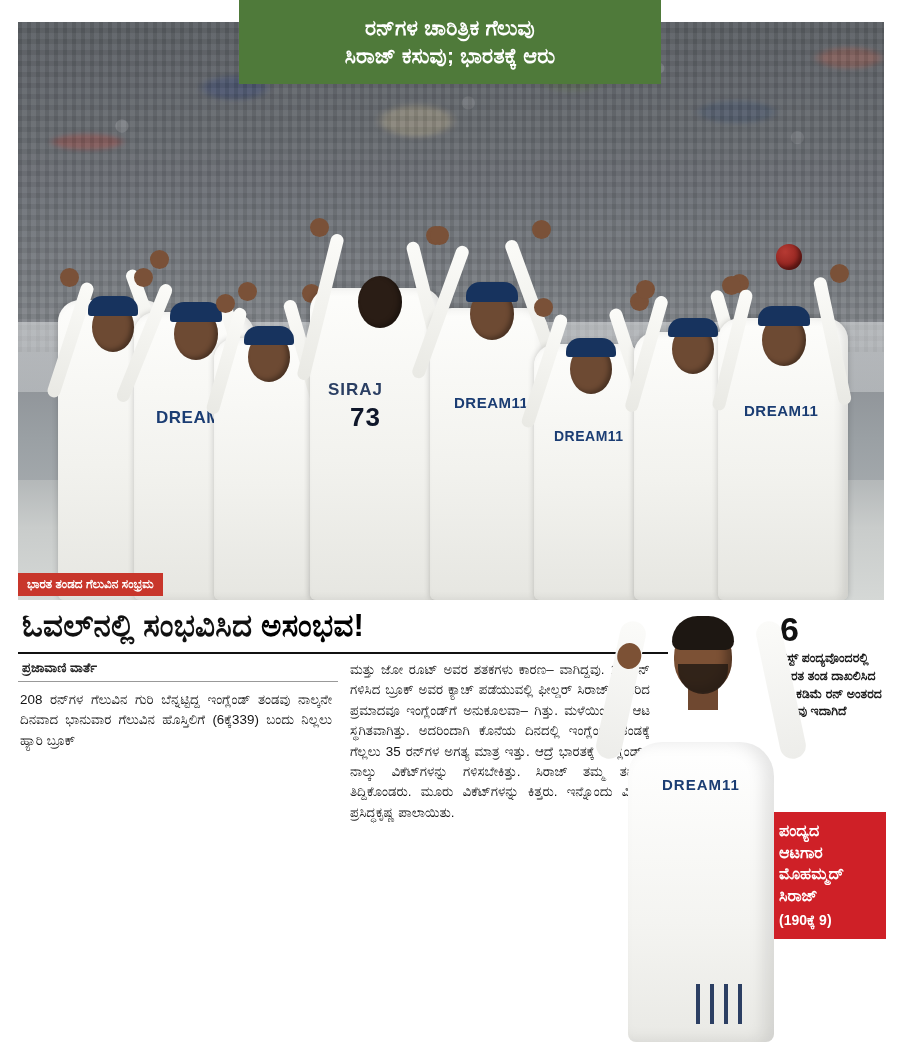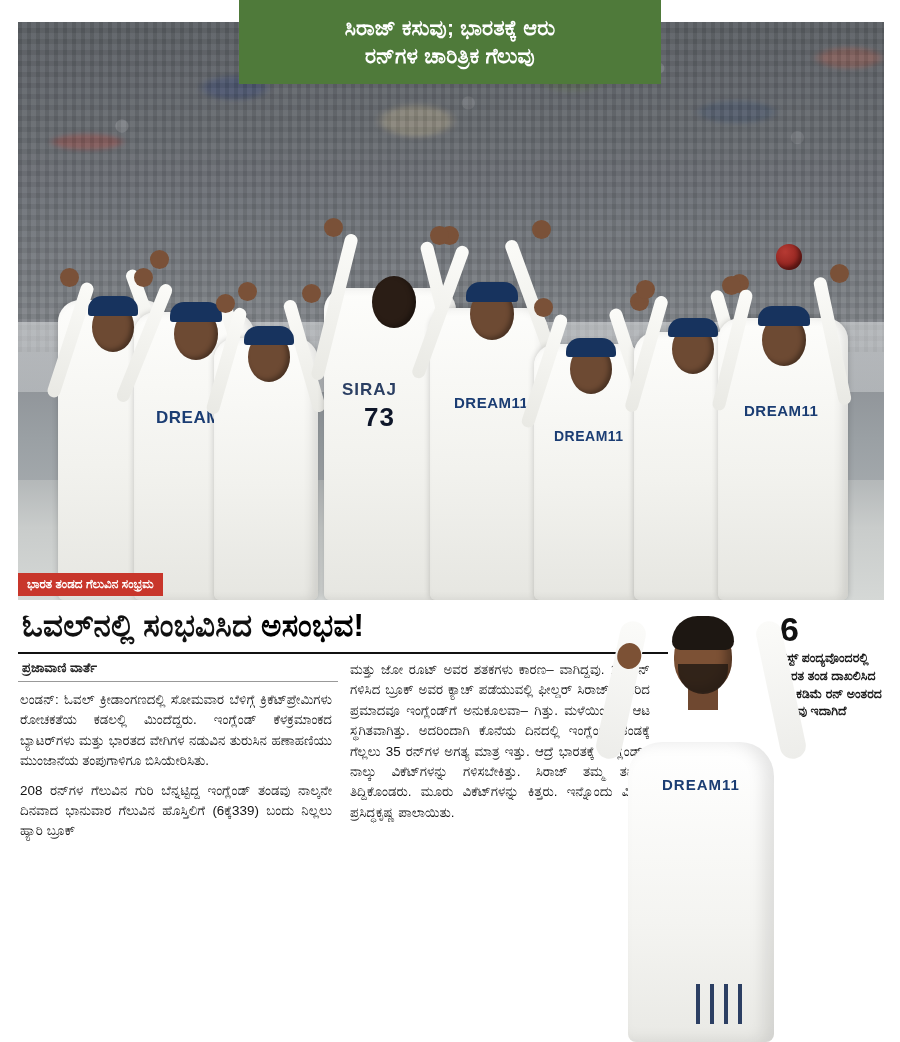--- a/index.html
+++ b/index.html
@@ -403,21 +403,21 @@
     <div class="player" style="left:196px; width:104px; height:390px;">
       <div class="p-body" style="height:262px;"></div>
       <div class="p-arm" style="left:6px; top:96px; height:110px; transform:rotate(16deg);"></div>
       <div class="p-arm" style="left:84px; top:88px; height:116px; transform:rotate(-16deg);"></div>
       <div class="p-hand" style="left:2px; top:84px;"></div>
       <div class="p-hand" style="left:88px; top:74px;"></div>
       <div class="p-head" style="left:34px; top:122px; width:42px; height:50px;"></div>
       <div class="p-cap" style="left:30px; top:116px; width:50px; height:19px;"></div>
     </div>
 
-    <div class="player" style="left:306px; width:132px; height:420px;">
+    <div class="player" style="left:292px; width:132px; height:420px;">
       <div class="p-body" style="height:312px;"></div>
       <div class="p-arm" style="left:4px; top:52px; height:150px; transform:rotate(14deg);"></div>
       <div class="p-arm" style="left:112px; top:60px; height:140px; transform:rotate(-14deg);"></div>
       <div class="p-hand" style="left:0px; top:38px;"></div>
       <div class="p-hand" style="left:116px; top:46px;"></div>
       <div class="p-head" style="left:48px; top:96px; width:44px; height:52px; background:#2a1d15;"></div>
       <div class="p-name" style="left:18px; top:200px;">SIRAJ</div>
       <div class="p-num" style="left:40px; top:222px;">73</div>
     </div>
 
@@ -460,36 +460,35 @@
       <div class="p-hand" style="left:4px; top:80px;"></div>
       <div class="p-hand" style="left:112px; top:68px;"></div>
       <div class="p-head" style="left:44px; top:118px; width:44px; height:52px;"></div>
       <div class="p-cap" style="left:40px; top:110px; width:52px; height:20px;"></div>
       <div class="p-logo" style="left:26px; top:206px; font-size:15px;">DREAM11</div>
       <div class="ball" style="left:58px; top:48px;"></div>
     </div>
   </div>
 
   <div class="banner">
+    <div class="banner-line">ರನ್‌ಗಳ ಚಾರಿತ್ರಿಕ ಗೆಲುವು</div>
     <div class="banner-line">ಸಿರಾಜ್ ಕಸುವು; ಭಾರತಕ್ಕೆ ಆರು</div>
-    <div class="banner-line">ರನ್‌ಗಳ ಚಾರಿತ್ರಿಕ ಗೆಲುವು</div>
   </div>
 
   <div class="caption-strip">ಭಾರತ ತಂಡದ ಗೆಲುವಿನ ಸಂಭ್ರಮ</div>
 
   <div class="main-headline">
     <span>ಓವಲ್‌ನಲ್ಲಿ ಸಂಭವಿಸಿದ </span><span class="hl-red">ಅಸಂಭವ!</span>
   </div>
   <div class="rule"></div>
 
   <div class="byline">ಪ್ರಜಾವಾಣಿ ವಾರ್ತೆ</div>
   <div class="byline-rule"></div>
 
   <div class="col col-1">
-    <p>ಲಂಡನ್: ಓವಲ್ ಕ್ರೀಡಾಂಗಣದಲ್ಲಿ ಸೋಮವಾರ ಬೆಳಿಗ್ಗೆ ಕ್ರಿಕೆಟ್‌ಪ್ರೇಮಿಗಳು ರೋಚಕತೆಯ ಕಡಲಲ್ಲಿ ಮಿಂದೆದ್ದರು. ಇಂಗ್ಲೆಂಡ್ ಕೆಳಕ್ರಮಾಂಕದ ಬ್ಯಾಟರ್‌ಗಳು ಮತ್ತು ಭಾರತದ ವೇಗಿಗಳ ನಡುವಿನ ತುರುಸಿನ ಹಣಾಹಣಿಯು ಮುಂಜಾನೆಯ ತಂಪುಗಾಳಿಗೂ ಬಿಸಿಯೇರಿಸಿತು.</p>
     <p>208 ರನ್‌ಗಳ ಗೆಲುವಿನ ಗುರಿ ಬೆನ್ನಟ್ಟಿದ್ದ ಇಂಗ್ಲೆಂಡ್ ತಂಡವು ನಾಲ್ಕನೇ ದಿನವಾದ ಭಾನುವಾರ ಗೆಲುವಿನ ಹೊಸ್ತಿಲಿಗೆ (6ಕ್ಕೆ339) ಬಂದು ನಿಲ್ಲಲು ಹ್ಯಾರಿ ಬ್ರೂಕ್</p>
   </div>
 
   <div class="col col-2">
     <p>ಮತ್ತು ಜೋ ರೂಟ್ ಅವರ ಶತಕಗಳು ಕಾರಣ– ವಾಗಿದ್ದವು. 19 ರನ್ ಗಳಿಸಿದ ಬ್ರೂಕ್ ಅವರ ಕ್ಯಾಚ್ ಪಡೆಯುವಲ್ಲಿ ಫೀಲ್ಡರ್ ಸಿರಾಜ್ ತೋರಿದ ಪ್ರಮಾದವೂ ಇಂಗ್ಲೆಂಡ್‌ಗೆ ಅನುಕೂಲವಾ– ಗಿತ್ತು. ಮಳೆಯಿಂದಾಗಿ ಆಟ ಸ್ಥಗಿತವಾಗಿತ್ತು. ಅದರಿಂದಾಗಿ ಕೊನೆಯ ದಿನದಲ್ಲಿ ಇಂಗ್ಲೆಂಡ್ ತಂಡಕ್ಕೆ ಗೆಲ್ಲಲು 35 ರನ್‌ಗಳ ಅಗತ್ಯ ಮಾತ್ರ ಇತ್ತು. ಆದ್ರೆ ಭಾರತಕ್ಕೆ ಇಂಗ್ಲೆಂಡ್‌ನ ನಾಲ್ಕು ವಿಕೆಟ್‌ಗಳನ್ನು ಗಳಿಸಬೇಕಿತ್ತು. ಸಿರಾಜ್ ತಮ್ಮ ತಪ್ಪನ್ನು ತಿದ್ದಿಕೊಂಡರು. ಮೂರು ವಿಕೆಟ್‌ಗಳನ್ನು ಕಿತ್ತರು. ಇನ್ನೊಂದು ವಿಕೆಟ್ ಪ್ರಸಿದ್ಧಕೃಷ್ಣ ಪಾಲಾಯಿತು.</p>
   </div>
 
   <div class="cutout">
     <div class="cut-arm-l">
       <div class="cut-hand-l"></div>
@@ -502,14 +501,21 @@
     <div class="cut-head"></div>
     <div class="cut-hair"></div>
     <div class="cut-beard"></div>
     <div class="cut-logo">DREAM11</div>
     <div class="cut-stripes"></div>
   </div>
 
   <div class="rail-number">6</div>
   <div class="rail-note">ಟೆಸ್ಟ್ ಪಂದ್ಯವೊಂದರಲ್ಲಿ ಭಾರತ ತಂಡ ದಾಖಲಿಸಿದ ಅತಿ ಕಡಿಮೆ ರನ್ ಅಂತರದ ಗೆಲುವು ಇದಾಗಿದೆ</div>
 
+  <div class="rail-box">
+    <div class="rail-box-line">ಪಂದ್ಯದ</div>
+    <div class="rail-box-line">ಆಟಗಾರ</div>
+    <div class="rail-box-line">ಮೊಹಮ್ಮದ್</div>
+    <div class="rail-box-line">ಸಿರಾಜ್</div>
+    <div class="rail-box-sub">(190ಕ್ಕೆ 9)</div>
+  </div>
 
 </div>
 
 </body></html>

